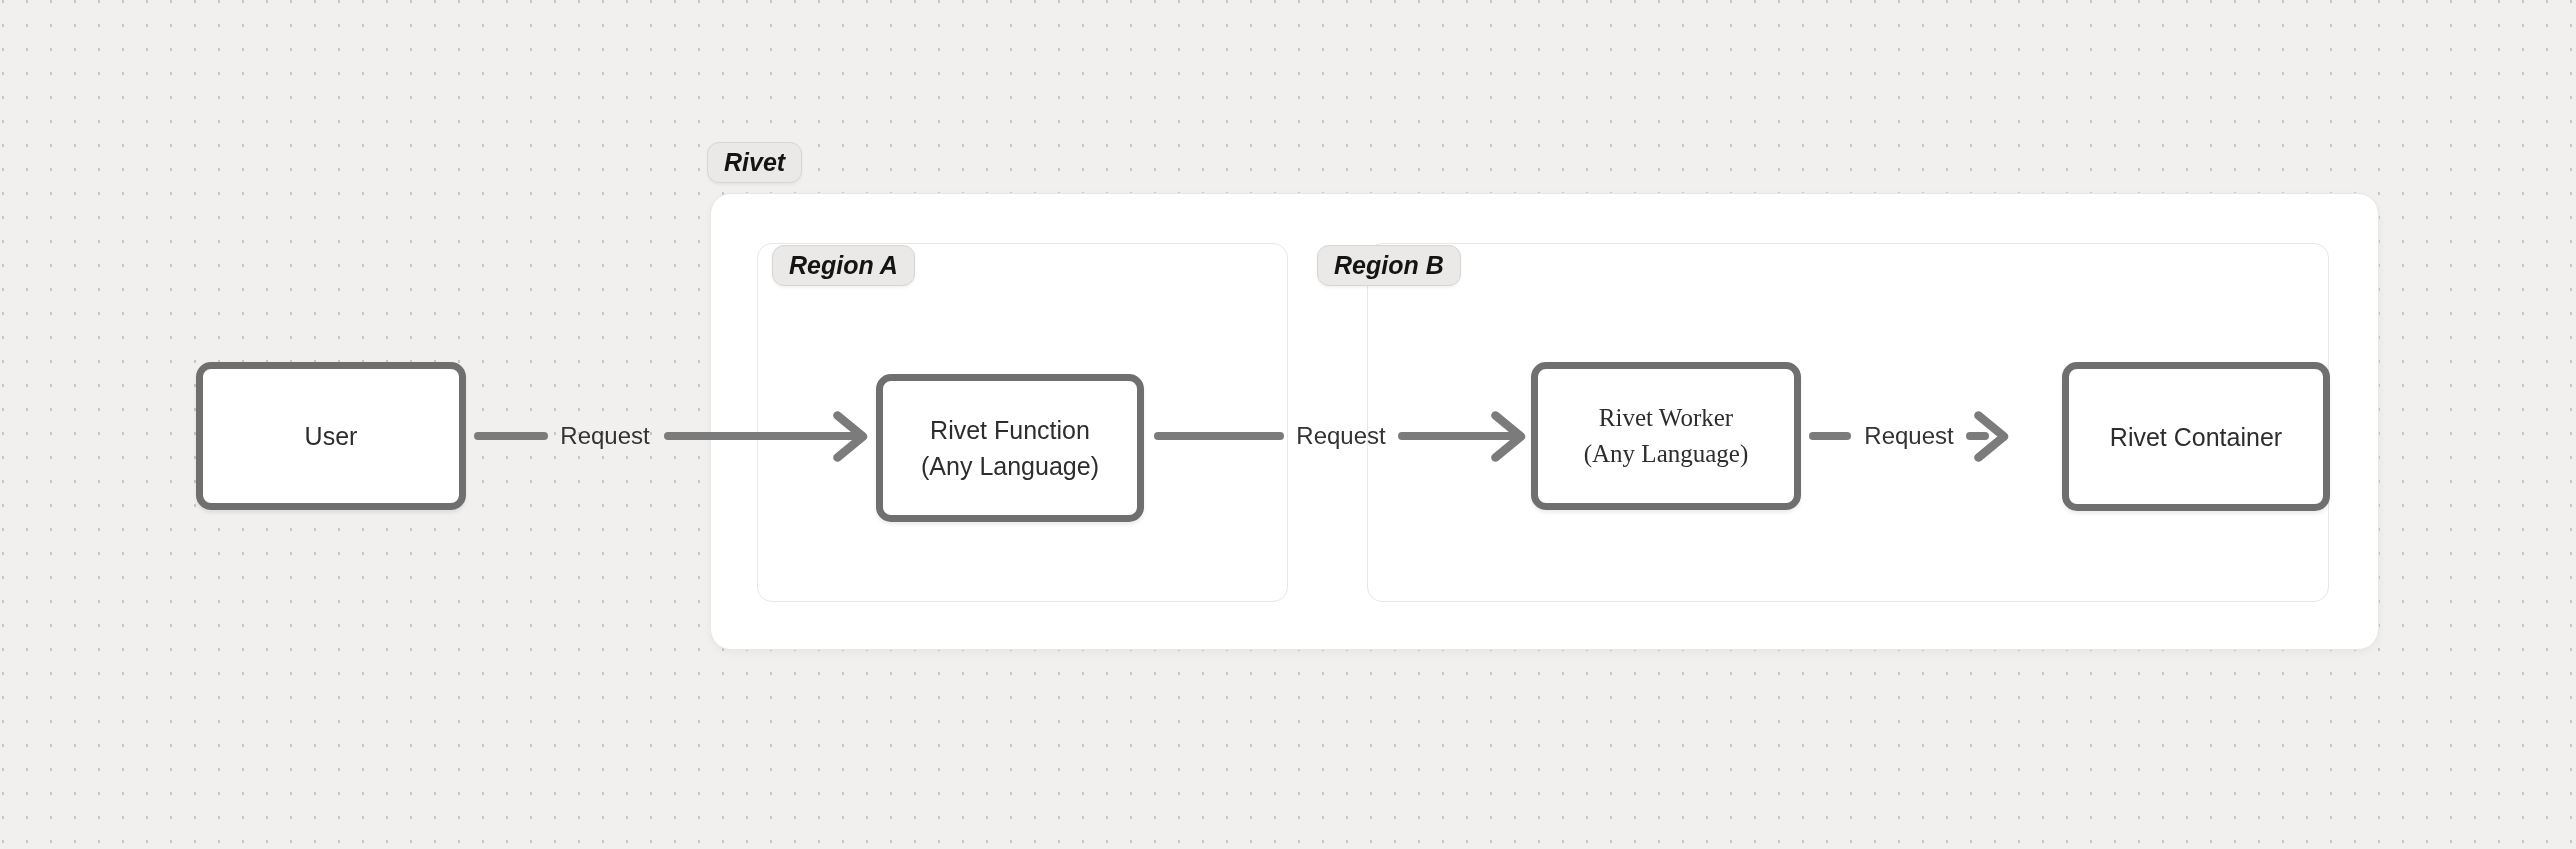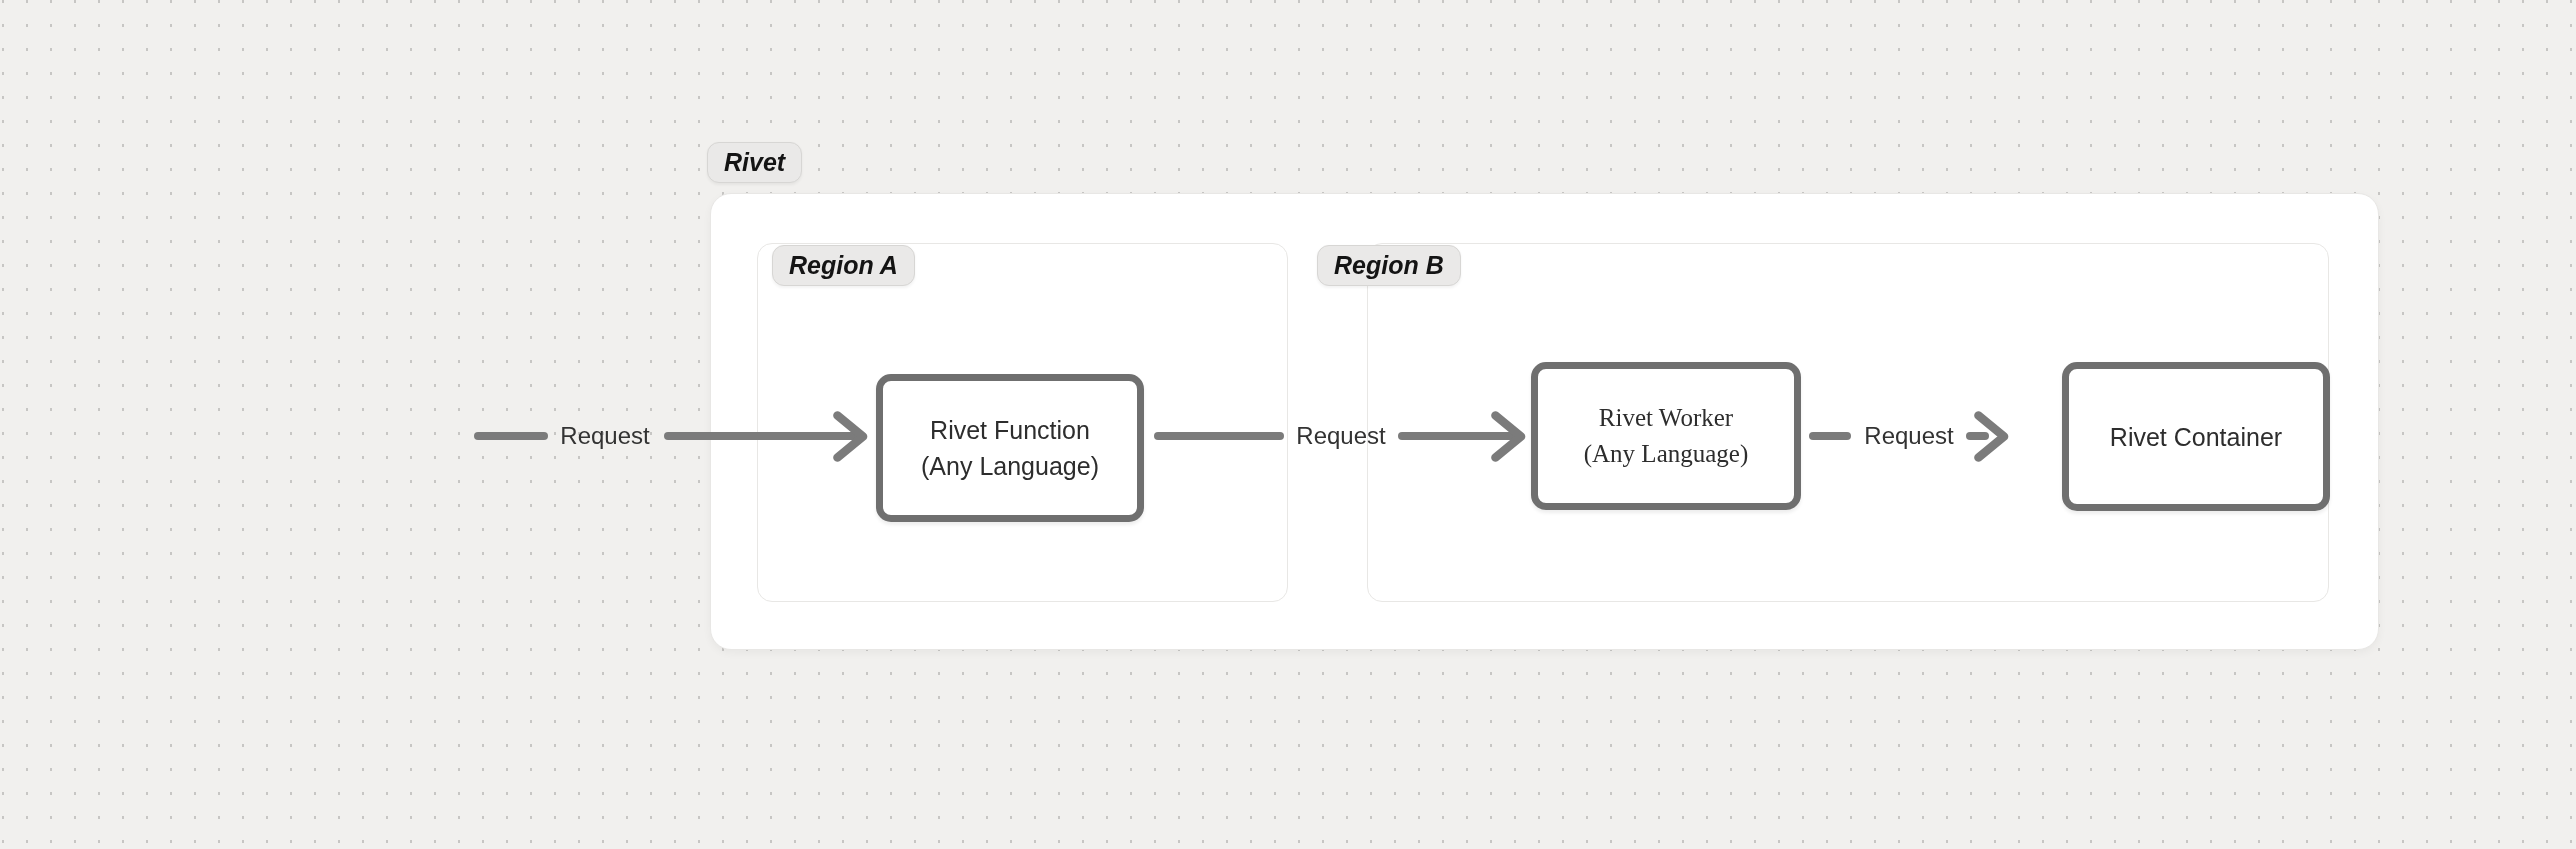--- a/index.html
+++ b/index.html
@@ -116,20 +116,21 @@
 
   <div id="rivet-group" class="group-box"></div>
   <div id="rivet-badge" class="badge">Rivet</div>
 
   <div id="region-a" class="region-box"></div>
   <div id="region-a-badge" class="badge">Region A</div>
 
   <div id="region-b" class="region-box"></div>
   <div id="region-b-badge" class="badge">Region B</div>
 
+  <div id="node-user" class="node">User</div>
   <div id="node-rivet-function" class="node">Rivet Function
 (Any Language)</div>
   <div id="node-rivet-worker" class="node">Rivet Worker
 (Any Language)</div>
   <div id="node-rivet-container" class="node">Rivet Container</div>
 
   <div id="e1-seg1" class="edge-line"></div>
   <span id="e1-label" class="edge-label">Request</span>
   <div id="e1-seg2" class="edge-line"></div>
   <svg id="e1-head" class="arrowhead" width="36" height="55" viewBox="0 0 48 72">

